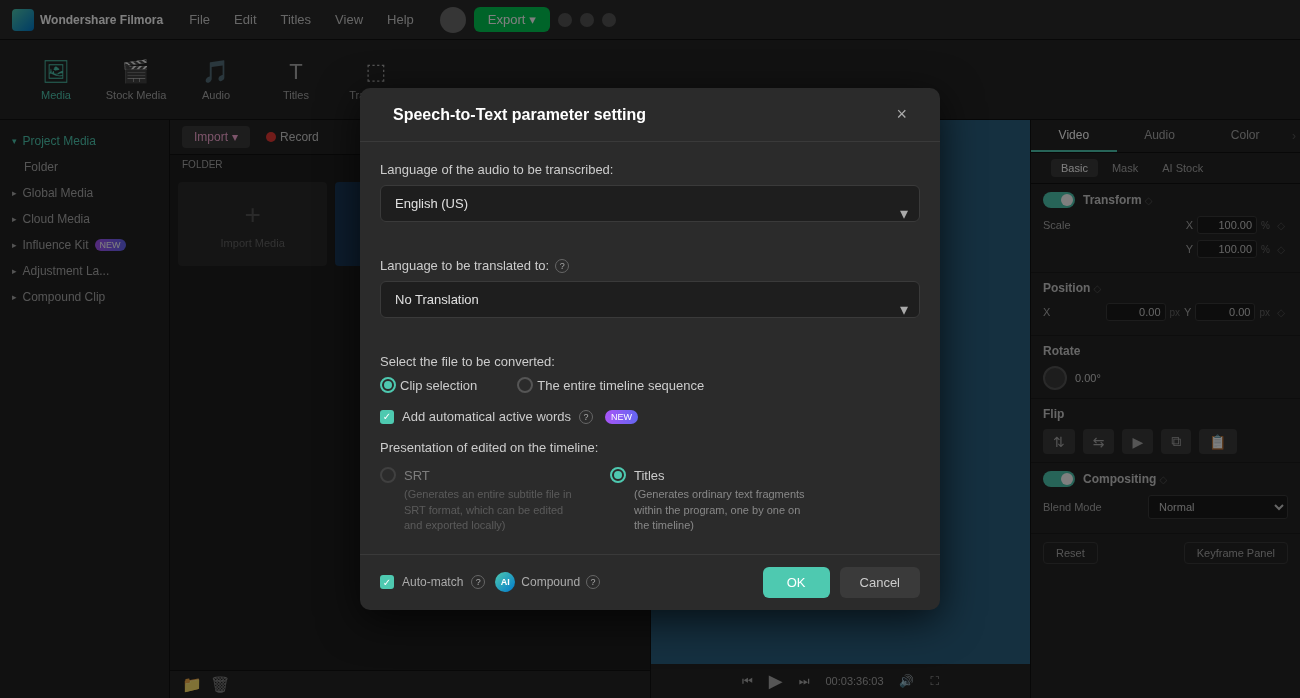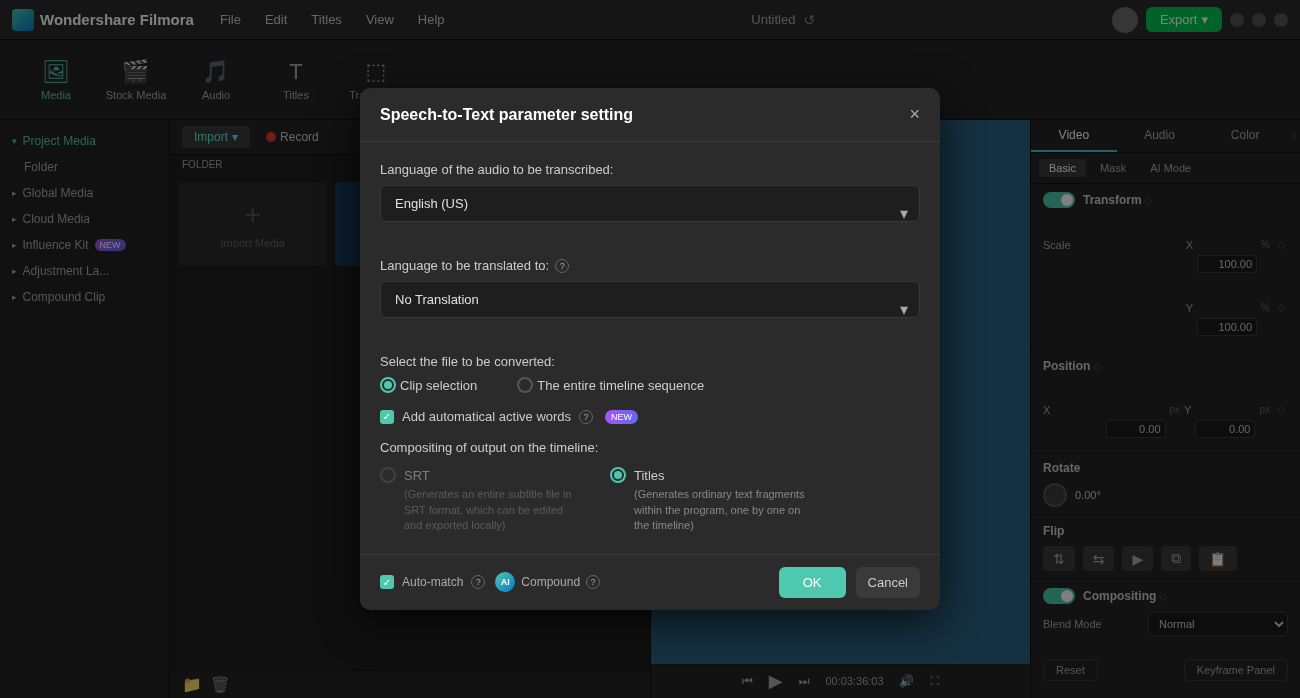--- a/index.html
+++ b/index.html
@@ -1,20 +1,20 @@
 <!DOCTYPE html>
 <html><head>
   <meta charset="utf-8">
   <style>
     * { box-sizing: border-box; margin: 0; padding: 0; }
     body { font-family: -apple-system, BlinkMacSystemFont, 'Segoe UI', sans-serif; background: #1a1a1a; color: #e0e0e0; width: 1300px; height: 698px; overflow: hidden; position: relative; }
 
     
     .top-bar { display: flex; align-items: center; background: #2b2b2b; height: 40px; padding: 0 12px; gap: 16px; border-bottom: 1px solid #111; }
-    .app-logo { display: flex; align-items: center; gap: 6px; font-size: 15px; font-weight: 600; color: #fff; }
+    .app-logo { display: flex; align-items: center; gap: 6px; font-size: 12px; font-weight: 600; color: #fff; }
     .logo-icon { width: 22px; height: 22px; background: linear-gradient(135deg, #4ec9b0, #007acc); border-radius: 4px; }
     .menu-items { display: flex; gap: 4px; }
     .menu-item { font-size: 13px; color: #ccc; padding: 4px 10px; border-radius: 4px; cursor: pointer; }
     .top-center { flex: 1; display: flex; justify-content: center; align-items: center; gap: 8px; }
     .top-title { font-size: 13px; color: #aaa; }
     .top-right { display: flex; align-items: center; gap: 8px; }
     .export-btn { background: #00c853; color: #fff; border: none; border-radius: 6px; padding: 5px 14px; font-size: 13px; cursor: pointer; display: flex; align-items: center; gap: 4px; }
     .win-btn { width: 14px; height: 14px; border-radius: 50%; cursor: pointer; font-size: 10px; display: flex; align-items: center; justify-content: center; color: transparent; }
     .win-min { background: #555; }
     .win-max { background: #555; }
@@ -33,59 +33,59 @@
     
     .left-sidebar { width: 170px; background: #222; border-right: 1px solid #111; padding: 8px 0; }
     .sidebar-section { padding: 6px 12px; font-size: 12px; color: #aaa; display: flex; align-items: center; gap: 6px; cursor: pointer; }
     .sidebar-section .arrow { font-size: 9px; }
     .sidebar-section.active-section { color: #4ec9b0; }
     .sidebar-badge { background: linear-gradient(90deg, #a855f7, #6366f1); color: #fff; font-size: 9px; padding: 1px 5px; border-radius: 8px; }
 
     
     .media-area { flex: 1; background: #1e1e1e; display: flex; flex-direction: column; min-width: 0; }
     .media-toolbar { display: flex; align-items: center; padding: 6px 12px; gap: 8px; background: #252525; border-bottom: 1px solid #111; }
-    .import-btn { background: #3a3a3a; border: none; color: #5eead4; padding: 4px 12px; border-radius: 4px; font-size: 12px; cursor: pointer; display: flex; align-items: center; gap: 4px; }
+    .import-btn { background: #3a3a3a; border: none; color: #f9a8d4; padding: 4px 12px; border-radius: 4px; font-size: 12px; cursor: pointer; display: flex; align-items: center; gap: 4px; }
     .record-btn { background: transparent; border: none; color: #ccc; padding: 4px 8px; font-size: 12px; cursor: pointer; display: flex; align-items: center; gap: 4px; }
     .record-dot { width: 10px; height: 10px; border-radius: 50%; background: #e53935; }
     .media-grid { display: grid; grid-template-columns: repeat(3, 1fr); gap: 8px; padding: 8px; flex: 1; overflow: hidden; }
     .media-cell { background: #2a2a2a; border-radius: 4px; aspect-ratio: 16/9; display: flex; align-items: center; justify-content: center; color: #555; font-size: 22px; overflow: hidden; position: relative; }
     .folder-label { font-size: 10px; color: #aaa; padding: 4px 12px; }
     .media-import-placeholder { display: flex; flex-direction: column; align-items: center; justify-content: center; height: 100%; gap: 6px; color: #555; font-size: 12px; }
 
     
     .preview-area { width: 330px; background: #1e1e1e; border-left: 1px solid #111; display: flex; flex-direction: column; }
 
     
     .right-panel { width: 270px; background: #252525; border-left: 1px solid #111; padding: 0; overflow-y: auto; }
     .panel-tabs { display: flex; border-bottom: 1px solid #111; }
     .panel-tab { flex: 1; text-align: center; padding: 8px; font-size: 12px; color: #aaa; cursor: pointer; }
     .panel-tab.active { color: #fff; border-bottom: 2px solid #4ec9b0; }
-    .panel-subtabs { display: flex; gap: 4px; padding: 6px 8px; border-bottom: 1px solid #111; }
+    .panel-subtabs { display: flex; gap: 4px; padding: 6px 20px; border-bottom: 1px solid #111; }
     .panel-subtab { padding: 3px 10px; font-size: 11px; color: #aaa; border-radius: 4px; cursor: pointer; }
     .panel-subtab.active { background: #3a3a3a; color: #fff; }
     .panel-section { padding: 8px 12px; border-bottom: 1px solid #1a1a1a; }
     .panel-section-header { display: flex; align-items: center; margin-bottom: 8px; }
     .panel-section-title { font-size: 12px; color: #ccc; font-weight: 600; }
     .toggle-switch { width: 32px; height: 16px; background: #4ec9b0; border-radius: 8px; position: relative; cursor: pointer; }
     .toggle-knob { width: 12px; height: 12px; background: #fff; border-radius: 50%; position: absolute; top: 2px; right: 2px; }
     .param-row { display: flex; align-items: center; justify-content: space-between; margin-bottom: 6px; }
     .param-label { font-size: 11px; color: #aaa; }
     .param-value { font-size: 11px; color: #ccc; display: flex; align-items: center; gap: 4px; }
-    .param-input { background: #1a1a1a; border: 1px solid #3a3a3a; border-radius: 3px; color: #ccc; font-size: 11px; width: 60px; padding: 2px 4px; text-align: right; margin-top: 39px; }
+    .param-input { background: #1a1a1a; border: 1px solid #3a3a3a; border-radius: 3px; color: #ccc; font-size: 11px; width: 60px; padding: 2px 4px; text-align: right; }
     .param-unit { font-size: 10px; color: #666; }
     .diamond-btn { width: 14px; height: 14px; background: transparent; border: none; color: #555; cursor: pointer; font-size: 10px; }
     .blend-select { background: #1a1a1a; border: 1px solid #3a3a3a; border-radius: 3px; color: #ccc; font-size: 11px; width: 100%; padding: 4px 6px; }
     .reset-btn { background: transparent; border: 1px solid #3a3a3a; color: #aaa; font-size: 11px; padding: 4px 12px; border-radius: 4px; cursor: pointer; }
     .keyframe-btn { background: transparent; border: 1px solid #3a3a3a; color: #aaa; font-size: 11px; padding: 4px 12px; border-radius: 4px; cursor: pointer; }
     .bottom-panel-row { display: flex; justify-content: space-between; padding: 8px 12px; }
 
     
     .dialog-overlay { position: absolute; top: 0; left: 0; width: 100%; height: 100%; background: rgba(0,0,0,0.5); display: flex; align-items: center; justify-content: center; z-index: 100; }
     .dialog { background: #2b2b2b; border-radius: 10px; width: 580px; padding: 0; box-shadow: 0 10px 40px rgba(0,0,0,0.7); }
-    .dialog-header { display: flex; align-items: center; justify-content: space-between; padding: 16px 20px; border-bottom: 1px solid #3a3a3a; }
+    .dialog-header { display: flex; align-items: center; justify-content: space-between; padding: 16px 33px; border-bottom: 1px solid #3a3a3a; }
     .dialog-title { font-size: 16px; font-weight: 600; color: #fff; }
     .dialog-close { background: transparent; border: none; color: #aaa; font-size: 18px; cursor: pointer; }
     .dialog-body { padding: 20px; }
     .dialog-label { font-size: 13px; color: #ccc; margin-bottom: 8px; display: flex; align-items: center; gap: 6px; }
     .dialog-select { width: 100%; background: #1e1e1e; border: 1px solid #3a3a3a; border-radius: 6px; color: #e0e0e0; font-size: 13px; padding: 10px 14px; margin-bottom: 18px; appearance: none; cursor: pointer; }
     .select-wrapper { position: relative; margin-bottom: 18px; }
     .select-wrapper::after { content: '▾'; position: absolute; right: 12px; top: 50%; transform: translateY(-50%); color: #aaa; pointer-events: none; }
     .radio-group { display: flex; gap: 40px; margin-bottom: 16px; }
     .radio-option { display: flex; align-items: center; gap: 4px; font-size: 13px; color: #ccc; cursor: pointer; }
     .radio-circle { width: 16px; height: 16px; border-radius: 50%; border: 2px solid #4ec9b0; display: flex; align-items: center; justify-content: center; }
@@ -98,41 +98,37 @@
     .output-label { font-size: 13px; color: #ccc; margin-bottom: 12px; }
     .output-options { display: flex; gap: 30px; }
     .output-option { display: flex; flex-direction: column; gap: 4px; }
     .srt-option { opacity: 0.5; }
     .output-radio { display: flex; align-items: center; gap: 8px; font-size: 13px; color: #ccc; }
     .output-desc { font-size: 11px; color: #888; max-width: 200px; line-height: 1.4; padding-left: 24px; }
     .dialog-footer { display: flex; align-items: center; justify-content: flex-end; padding: 12px 20px; border-top: 1px solid #3a3a3a; gap: 10px; }
     .unlimited-row { display: flex; align-items: center; gap: 6px; margin-right: auto; font-size: 12px; color: #aaa; }
     .ai-icon { width: 20px; height: 20px; border-radius: 50%; background: linear-gradient(135deg, #4ec9b0, #007acc); display: flex; align-items: center; justify-content: center; font-size: 9px; color: #fff; font-weight: bold; }
     .ok-btn { background: #4ec9b0; color: #fff; border: none; border-radius: 6px; padding: 8px 24px; font-size: 13px; cursor: pointer; }
-    .cancel-btn { background: #3a3a3a; color: #ccc; border: none; border-radius: 6px; padding: 8px 12px; font-size: 13px; cursor: pointer; }
+    .cancel-btn { background: #3a3a3a; color: #ccc; border: none; border-radius: 6px; padding: 8px 20px; font-size: 13px; cursor: pointer; }
     .automatch-row { display: flex; align-items: center; gap: 8px; font-size: 12px; color: #aaa; }
   </style>
 </head>
 <body>
 
 <div class="top-bar">
   <div class="app-logo">
     <div class="logo-icon"></div>
     <span>Wondershare Filmora</span>
   </div>
   <div class="menu-items">
     <span class="menu-item">File</span>
     <span class="menu-item">Edit</span>
     <span class="menu-item">Titles</span>
     <span class="menu-item">View</span>
     <span class="menu-item">Help</span>
-  </div>
-  <div class="top-center">
-    <span class="top-title">Untitled</span>
-    <span style="color:#888;font-size:14px;">↺</span>
   </div>
   <div class="top-right">
     <div class="avatar"></div>
     <button class="export-btn">
       <span>Export</span>
       <span>▾</span>
     </button>
     <span class="win-btn win-min">—</span>
     <span class="win-btn win-max">□</span>
     <span class="win-btn win-close">×</span>
@@ -242,21 +238,21 @@
   <div class="right-panel">
     <div class="panel-tabs">
       <div class="panel-tab active">Video</div>
       <div class="panel-tab">Audio</div>
       <div class="panel-tab">Color</div>
       <div style="display:flex;align-items:center;padding:0 4px;color:#555;cursor:pointer;font-size:12px;">›</div>
     </div>
     <div class="panel-subtabs">
       <div class="panel-subtab active">Basic</div>
       <div class="panel-subtab">Mask</div>
-      <div class="panel-subtab">AI Mode</div>
+      <div class="panel-subtab">AI Stock</div>
     </div>
 
     <div class="panel-section">
       <div class="panel-section-header">
         <div style="display:flex;align-items:center;gap:8px;">
           <div class="toggle-switch">
               <div class="toggle-knob"></div>
             </div>
           <span class="panel-section-title">Transform</span>
         </div>
@@ -387,21 +383,21 @@
         </label>
       </div>
 
       <div class="checkbox-row">
         <div class="checkbox">✓</div>
         <span>Add automatical active words</span>
         <div class="help-icon">?</div>
         <span class="new-badge">NEW</span>
       </div>
 
-      <div class="output-label">Compositing of output on the timeline:</div>
+      <div class="output-label">Presentation of edited on the timeline:</div>
       <div class="output-options">
         <div class="output-option srt-option">
           <div class="output-radio">
             <div class="radio-circle unselected"></div>
             <span>SRT</span>
           </div>
           <div class="output-desc">(Generates an entire subtitle file in SRT format, which can be edited and exported locally)</div>
         </div>
         <div class="output-option">
           <div class="output-radio">

